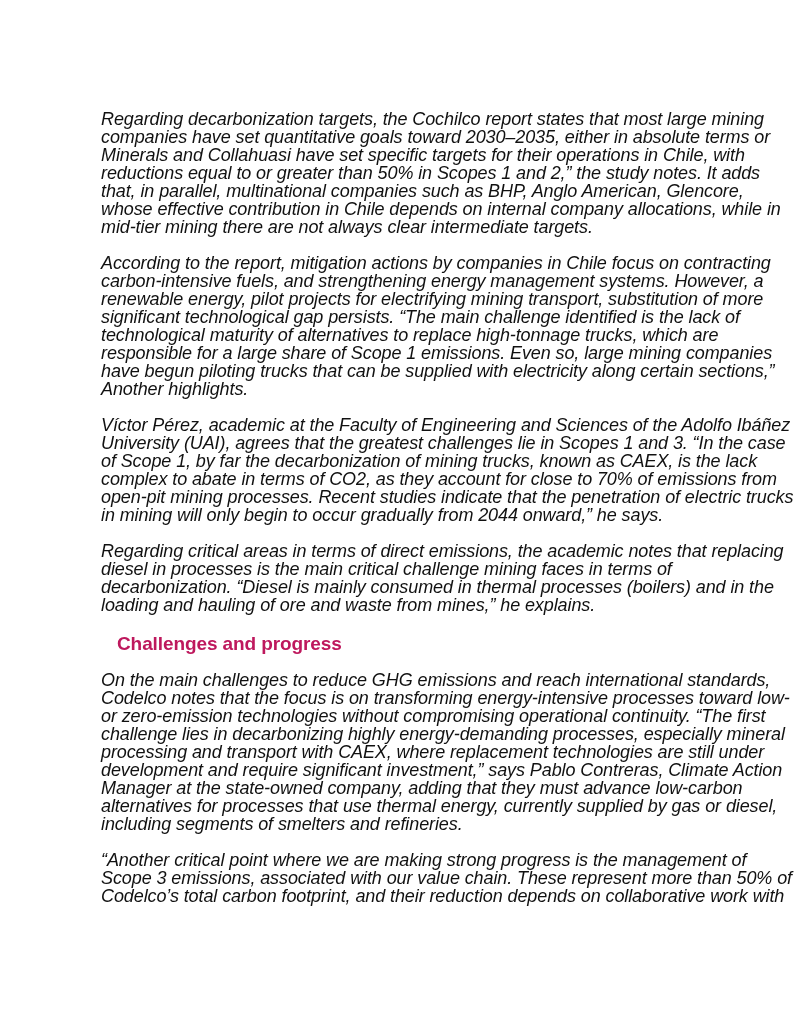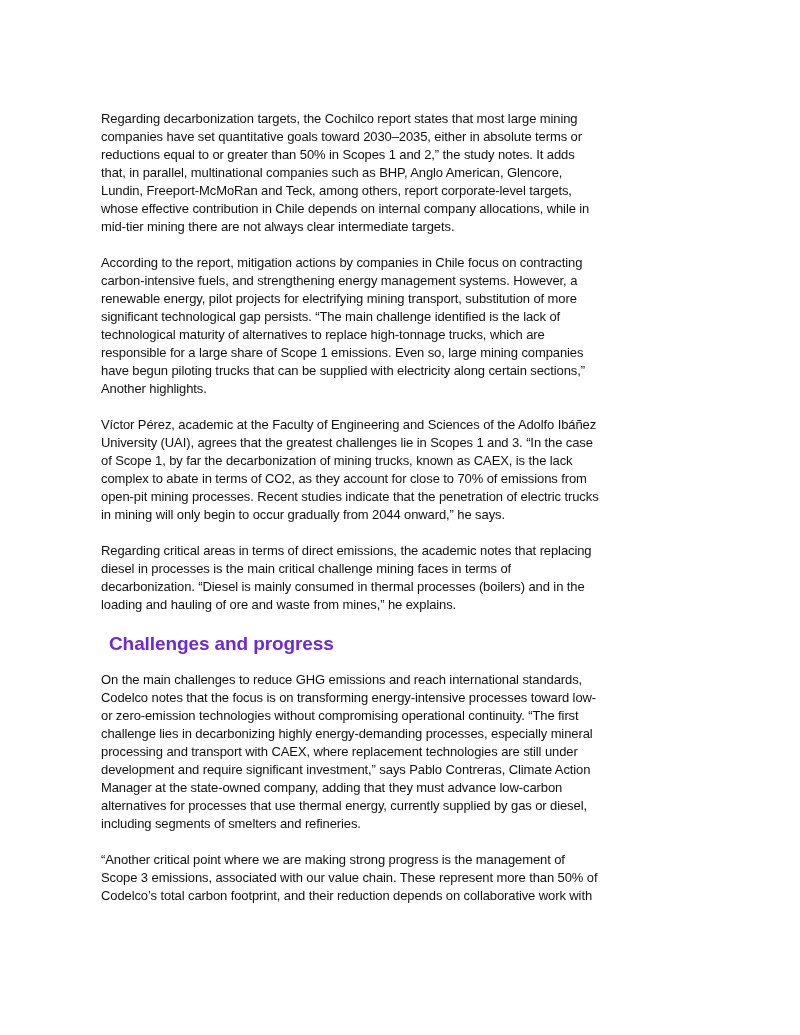--- a/index.html
+++ b/index.html
@@ -16,48 +16,49 @@
       color: #111111;
     }
     .page {
       position: absolute;
       left: 101px;
       top: 110px;
       width: 610px;
     }
     .para {
       margin: 0 0 18px 0;
-      font-size: 13px;
+      font-size: 18px;
       line-height: 18px;
       letter-spacing: -0.1px;
+      font-style: italic;
     }
     .line {
       display: block;
       white-space: nowrap;
     }
     .heading {
-      margin: 4px 0 15px 8px;
+      margin: 4px 0 15px 16px;
       font-size: 19px;
       line-height: 24px;
       font-weight: bold;
-      color: #6d28d9;
+      color: #be185d;
       letter-spacing: -0.1px;
     }
   </style>
 </head>
 <body>
 
 <div class="page">
 
   <p class="para">
     <span class="line">Regarding decarbonization targets, the Cochilco report states that most large mining</span>
     <span class="line">companies have set quantitative goals toward 2030–2035, either in absolute terms or</span>
+    <span class="line">Minerals and Collahuasi have set specific targets for their operations in Chile, with</span>
     <span class="line">reductions equal to or greater than 50% in Scopes 1 and 2,” the study notes. It adds</span>
     <span class="line">that, in parallel, multinational companies such as BHP, Anglo American, Glencore,</span>
-    <span class="line">Lundin, Freeport-McMoRan and Teck, among others, report corporate-level targets,</span>
     <span class="line">whose effective contribution in Chile depends on internal company allocations, while in</span>
     <span class="line">mid-tier mining there are not always clear intermediate targets.</span>
   </p>
 
   <p class="para">
     <span class="line">According to the report, mitigation actions by companies in Chile focus on contracting</span>
     <span class="line">carbon-intensive fuels, and strengthening energy management systems. However, a</span>
     <span class="line">renewable energy, pilot projects for electrifying mining transport, substitution of more</span>
     <span class="line">significant technological gap persists. “The main challenge identified is the lack of</span>
     <span class="line">technological maturity of alternatives to replace high-tonnage trucks, which are</span>

